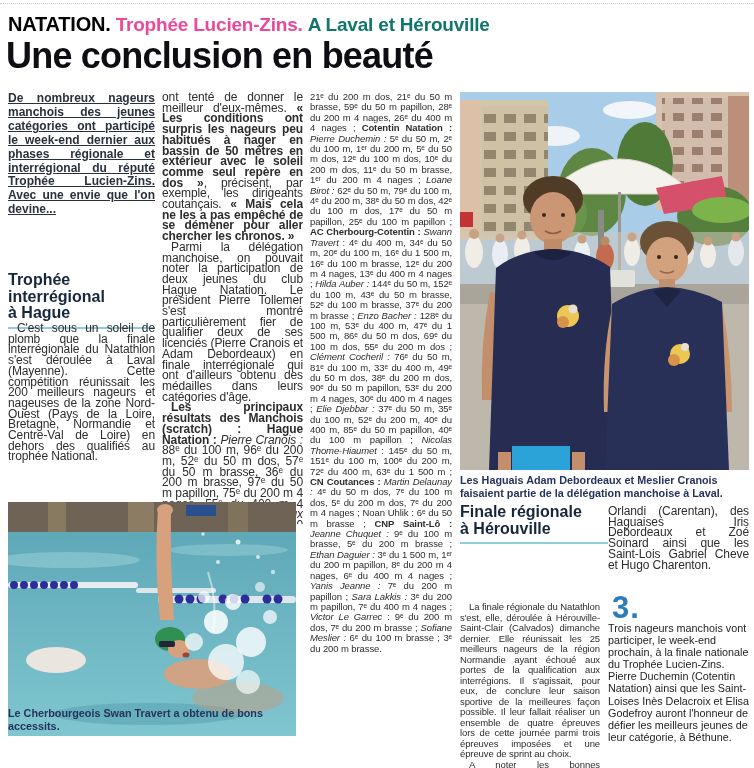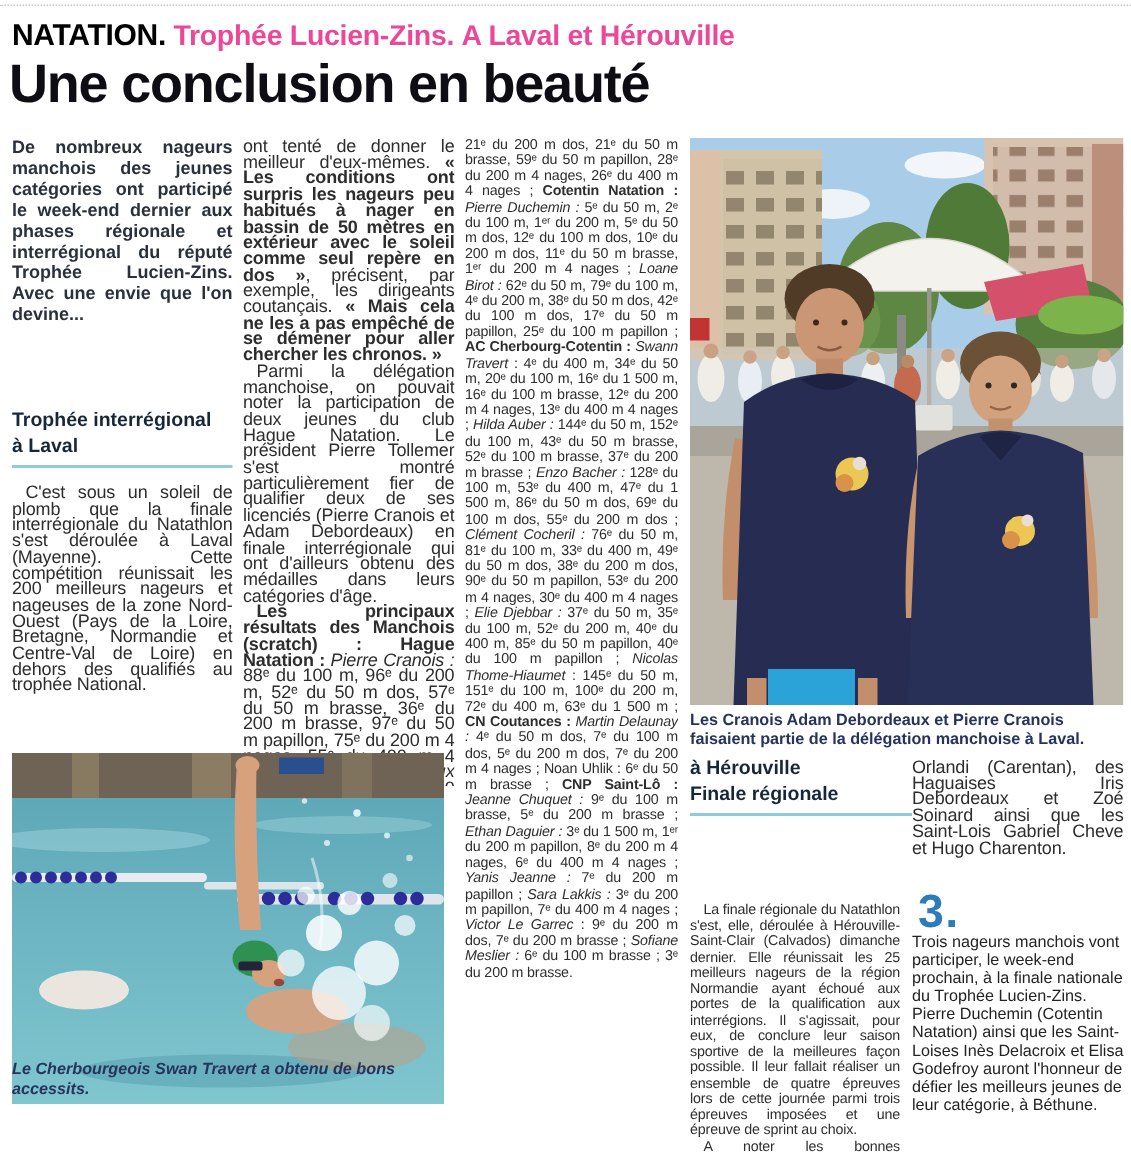--- a/index.html
+++ b/index.html
@@ -4,29 +4,29 @@
 <style>
   html,body{margin:0;padding:0;background:#ffffff;}
   .page{position:relative;width:754px;height:768px;background:#ffffff;overflow:hidden;
         font-family:"Liberation Sans","DejaVu Sans",sans-serif;}
   .top-rule{position:absolute;top:3px;left:0;width:754px;border-top:1px dotted #c9c9c9;}
 
   .kicker{position:absolute;left:8px;top:13px;font-weight:bold;font-size:19px;
           letter-spacing:-0.2px;white-space:nowrap;}
   .k-sport{color:#000000;font-size:20px;}
   .k-trophy{color:#ec4899;margin-left:5px;}
-  .k-loc{color:#ec4899;margin-left:5px;}
+  .k-loc{color:#0f766e;margin-left:5px;}
 
   .headline{position:absolute;left:6px;top:35px;margin:0;font-size:36px;font-weight:bold;
             color:#0d0d13;letter-spacing:-0.8px;}
 
   .lede{position:absolute;left:8px;top:92px;width:147px;font-size:12px;line-height:13.9px;
-        font-weight:bold;color:#2a313d;text-align:justify;hyphens:auto;}
-
-  .sec{position:absolute;font-weight:bold;color:#16273a;font-size:13px;line-height:16.5px;}
+        font-weight:bold;color:#2a313d;text-align:justify;hyphens:auto;text-decoration:underline;}
+
+  .sec{position:absolute;font-weight:bold;color:#16273a;font-size:16px;line-height:16.5px;}
   .sec1{left:8px;top:272px;width:147px;}
   .sec2{left:460px;top:504px;width:148px;}
   .sec-rule{margin-top:5px;border-top:2px solid #8fcade;width:100%;}
 
   .body{position:absolute;font-size:12px;line-height:10.7px;color:#2d2d2d;text-align:justify;
         letter-spacing:-0.1px;overflow:hidden;hyphens:auto;}
   .body p{margin:0;text-indent:9px;}
   .body p.ni{text-indent:0;}
   .col1{left:8px;top:323px;width:147px;height:175px;}
   .col2{left:162px;top:92px;width:141px;height:432px;}
@@ -39,42 +39,42 @@
            line-height:12.1px;color:#232323;}
   .col5-p2 p{margin:0;}
 
   .photo{position:absolute;margin:0;overflow:hidden;}
   .photo-right{left:460px;top:92px;width:289px;height:378px;}
   .photo-left{left:8px;top:502px;width:288px;height:234px;}
   .photo svg{display:block;width:100%;height:100%;}
 
   .caption{position:absolute;font-weight:bold;font-size:10.8px;line-height:12.6px;color:#26335c;}
   .caption-right{left:460px;top:474px;width:291px;}
-  .caption-left{left:8px;top:707px;width:292px;font-style:italic;}
+  .caption-left{left:8px;top:707px;width:292px;}
 
   .seg-b{font-weight:bold;}
   .seg-i{font-style:italic;}
 </style>
 </head>
 <body>
 
 <div class="page">
   <div class="top-rule"></div>
 
   <div class="kicker">
     <span class="k-sport">NATATION.</span><span class="k-trophy">Trophée Lucien-Zins.</span><span class="k-loc">A Laval et Hérouville</span>
   </div>
 
   <h1 class="headline">Une conclusion en beauté</h1>
 
   <div class="lede">De nombreux nageurs manchois des jeunes catégories ont participé le week-end dernier aux phases régionale et interrégional du réputé Trophée Lucien-Zins. Avec une envie que l'on devine...</div>
 
   <div class="sec sec1">
     <div>Trophée interrégional</div>
-    <div>à Laval</div>
+    <div>à Hague</div>
     <div class="sec-rule"></div>
   </div>
 
   <div class="body col1">
     <p>C'est sous un soleil de plomb que la finale interrégionale du Natathlon s'est déroulée à Laval (Mayenne). Cette compétition réunissait les 200 meilleurs nageurs et nageuses de la zone Nord-Ouest (Pays de la Loire, Bretagne, Normandie et Centre-Val de Loire) en dehors des qualifiés au trophée National.</p>
   </div>
 
   <div class="body col2">
     <p class="ni"><span class="seg-n">ont tenté de donner le meilleur d'eux-mêmes. </span><span class="seg-b">« Les conditions ont surpris les nageurs peu habitués à nager en bassin de 50 mètres en extérieur avec le soleil comme seul repère en dos »</span><span class="seg-n">, précisent, par exemple, les dirigeants coutançais. </span><span class="seg-b">« Mais cela ne les a pas empêché de se démener pour aller chercher les chronos. »</span></p>
     <p>Parmi la délégation manchoise, on pouvait noter la participation de deux jeunes du club Hague Natation. Le président Pierre Tollemer s'est montré particulièrement fier de qualifier deux de ses licenciés (Pierre Cranois et Adam Debordeaux) en finale interrégionale qui ont d'ailleurs obtenu des médailles dans leurs catégories d'âge.</p>
@@ -172,25 +172,25 @@
         <path d="M152 216 Q142 264 144 320 L160 320 Q159 266 165 220 Z" fill="#c8956f"></path>
         <path d="M262 214 Q272 264 272 320 L256 320 Q257 268 251 218 Z" fill="#c8956f"></path>
         <path d="M152 212 Q178 196 207 195 Q236 196 262 210 L269 378 L145 378 Z" fill="#283058"></path>
         <path d="M193 199 L207 215 L221 199 Q207 193 193 199 Z" fill="#1d2444"></path>
         <circle cx="220" cy="262" r="10" fill="#ecc753"></circle>
         <circle cx="214" cy="268" r="6" fill="#d9924a"></circle>
         <circle cx="225" cy="255" r="4" fill="#e8dfd2"></circle>
       </g>
     </svg>
   </figure>
-  <div class="caption caption-right">Les Cranois Adam Debordeaux et Pierre Cranois faisaient partie de la délégation manchoise à Laval.</div>
+  <div class="caption caption-right">Les Haguais Adam Debordeaux et Meslier Cranois faisaient partie de la délégation manchoise à Laval.</div>
 
   <div class="sec sec2">
+    <div>Finale régionale</div>
     <div>à Hérouville</div>
-    <div>Finale régionale</div>
     <div class="sec-rule"></div>
   </div>
 
   <div class="body col4">
     <p>La finale régionale du Natathlon s'est, elle, déroulée à Hérouville-Saint-Clair (Calvados) dimanche dernier. Elle réunissait les 25 meilleurs nageurs de la région Normandie ayant échoué aux portes de la qualification aux interrégions. Il s'agissait, pour eux, de conclure leur saison sportive de la meilleures façon possible. Il leur fallait réaliser un ensemble de quatre épreuves lors de cette journée parmi trois épreuves imposées et une épreuve de sprint au choix.</p>
     <p>A noter les bonnes performances de Léa Monraison (AC Cherbourg-Cotentin), Zoé</p>
   </div>
 
   <div class="body col5-p1">
     <p class="ni">Orlandi (Carentan), des Haguaises Iris Debordeaux et Zoé Soinard ainsi que les Saint-Lois Gabriel Cheve et Hugo Charenton.</p>

